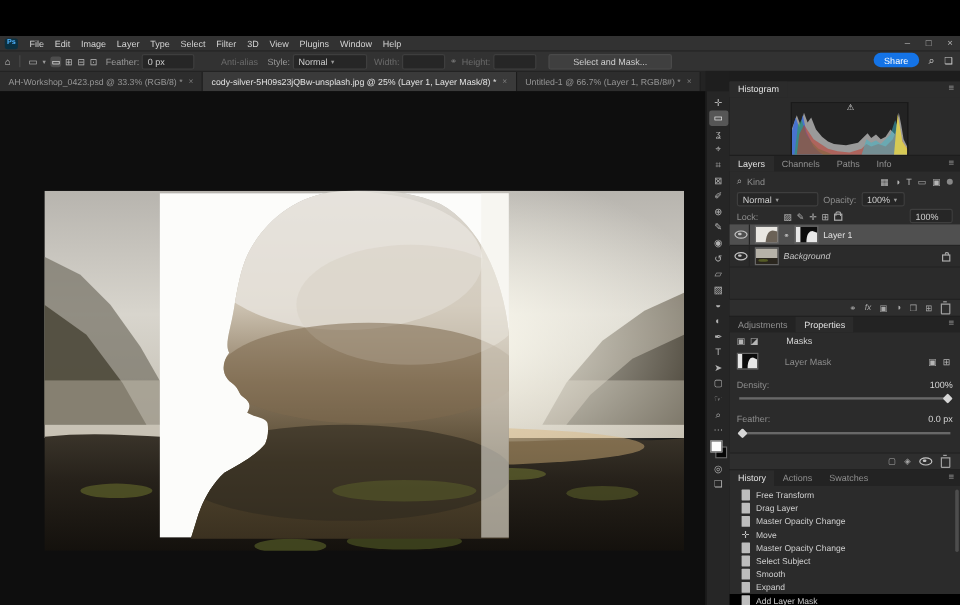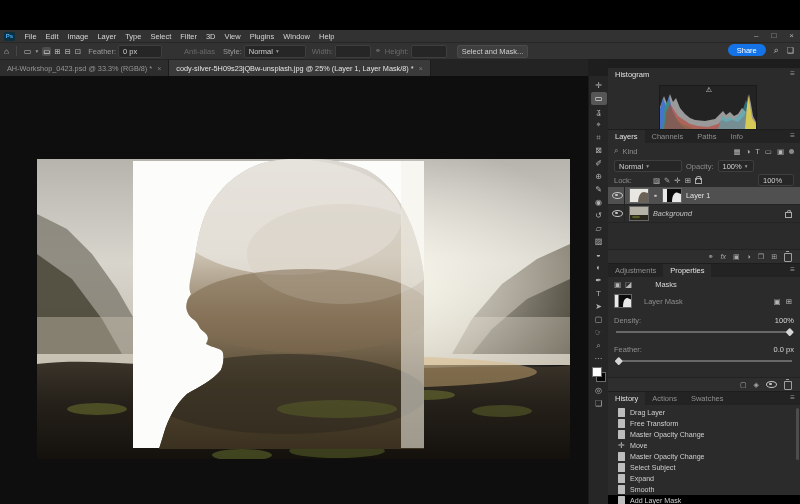--- a/index.html
+++ b/index.html
@@ -17,21 +17,21 @@
   
   .optionsbar{position:absolute;top:12px;left:0;width:800px;height:16px;background:#323232;
               border-top:1px solid #272727;display:flex;align-items:center;font-size:7.5px;z-index:5;}
   .ob-icon{color:#c0c0c0;font-size:8px;padding:0 4px;}
   .ob-sep{width:1px;height:10px;background:#474747;margin:0 3px;}
   .ob-label{color:#9a9a9a;margin:0 2px 0 6px;}
   .ob-label.dim{color:#6a6a6a;}
   .ob-well{background:#262626;border:1px solid #3e3e3e;border-radius:2px;min-width:30px;
            padding:1px 4px;color:#cfcfcf;display:flex;align-items:center;gap:3px;}
   .ob-well.dim{color:#5e5e5e;}
-  .ob-button{background:#3f3f3f;border:1px solid #4a4a4a;border-radius:2px;padding:1px 4px;color:#cfcfcf;margin-left:10px;}
+  .ob-button{background:#3f3f3f;border:1px solid #4a4a4a;border-radius:2px;padding:1px 20px;color:#cfcfcf;margin-left:10px;}
   .ob-right{position:absolute;right:6px;top:1px;display:flex;align-items:center;gap:8px;}
   .share-btn{background:#1473e6;color:#fff;border-radius:8px;padding:1.5px 9px;font-size:7.5px;}
   .modes{display:flex;gap:2px;margin-left:4px;}
   .modes span{font-size:7.5px;color:#bdbdbd;padding:0 1px;}
   .modes span.sel{background:#4d4d4d;border-radius:2px;color:#fff;}
   .chev{font-size:5.5px;color:#9a9a9a;}
   
   .tabbar{position:absolute;top:28px;left:0;width:588px;height:18px;background:#232323;
           display:flex;align-items:flex-end;font-size:7.3px;}
   .doctab{height:16px;display:flex;align-items:center;gap:5px;padding:0 7px;background:#2d2d2d;
@@ -155,20 +155,24 @@
 
   <div class="tabbar">
     <div class="doctab" style="max-width:158px">
       <span>AH-Workshop_0423.psd @ 33.3% (RGB/8) *</span>
       <span class="x">×</span>
     </div>
     <div class="doctab active" style="max-width:268px">
       <span>cody-silver-5H09s23jQBw-unsplash.jpg @ 25% (Layer 1, Layer Mask/8) *</span>
       <span class="x">×</span>
     </div>
+    <div class="doctab" style="max-width:160px">
+      <span>Untitled-1 @ 66.7% (Layer 1, RGB/8#) *</span>
+      <span class="x">×</span>
+    </div>
   </div>
 
   <div class="canvas">
     <svg class="canvas-img" viewBox="0 0 533 300" preserveAspectRatio="none">
       <defs>
         <linearGradient id="sky" x1="0" y1="0" x2="0" y2="1">
           <stop offset="0" stop-color="#b7b4ae"></stop>
             <stop offset="0.5" stop-color="#d8d5cd"></stop>
             <stop offset="1" stop-color="#c2bdb0"></stop>
         </linearGradient>
@@ -374,21 +378,21 @@
         <div class="ptab active">Properties</div>
         <span class="pmenu">≡</span>
       </div>
       <div class="row" style="height:15px;gap:5px;">
         <span class="tiny-icons" style="gap:4px;">
           <span>▣</span>
           <span>◪</span>
         </span>
         <span style="color:#d6d6d6;padding-left:18px;">Masks</span>
       </div>
-      <div class="row" style="height:18px;gap:12px;justify-content:flex-end;">
+      <div class="row" style="height:18px;gap:22px;justify-content:flex-end;">
         <svg width="16" height="12" viewBox="0 0 16 12" style="border:1px solid #666;">
           <rect width="16" height="12" fill="#0c0c0c"></rect>
           <rect width="3.5" height="12" fill="#e8e8e8"></rect>
           <path d="M8,12 C8,5.5 10,3 12.5,3 L16,4.5 L16,12 Z" fill="#e8e8e8"></path>
         </svg>
         <span class="dimlab">Layer Mask</span>
         <span style="flex:1"></span>
         <span class="tiny-icons" style="gap:5px;margin-right:2px;">
           <span>▣</span>
           <span>⊞</span>
@@ -423,49 +427,49 @@
     <div class="panel" style="top:334px;height:142px;">
       <div class="ptabs">
         <div class="ptab active">History</div>
         <div class="ptab">Actions</div>
         <div class="ptab">Swatches</div>
         <span class="pmenu">≡</span>
       </div>
       <div style="padding-top:2px;">
         <div class="hrow">
             <span class="page-icon"></span>
+            <span>Free Transform</span>
+          </div>
+        <div class="hrow">
+            <span class="page-icon"></span>
             <span>Drag Layer</span>
-          </div>
-        <div class="hrow">
-            <span class="page-icon"></span>
-            <span>Free Transform</span>
           </div>
         <div class="hrow">
             <span class="page-icon"></span>
             <span>Master Opacity Change</span>
           </div>
         <div class="hrow">
             <span style="color:#bdbdbd;font-size:8px;width:7px;">✛</span>
             <span>Move</span>
           </div>
         <div class="hrow">
             <span class="page-icon"></span>
             <span>Master Opacity Change</span>
           </div>
         <div class="hrow">
             <span class="page-icon"></span>
             <span>Select Subject</span>
           </div>
         <div class="hrow">
             <span class="page-icon"></span>
+            <span>Smooth</span>
+          </div>
+        <div class="hrow">
+            <span class="page-icon"></span>
             <span>Expand</span>
-          </div>
-        <div class="hrow">
-            <span class="page-icon"></span>
-            <span>Smooth</span>
           </div>
         <div class="hrow sel">
             <span class="page-icon"></span>
             <span>Add Layer Mask</span>
           </div>
       </div>
       <span class="vscroll"></span>
       <div class="pfoot">
         <span>▤</span>
         <span class="cam-icon"></span>

